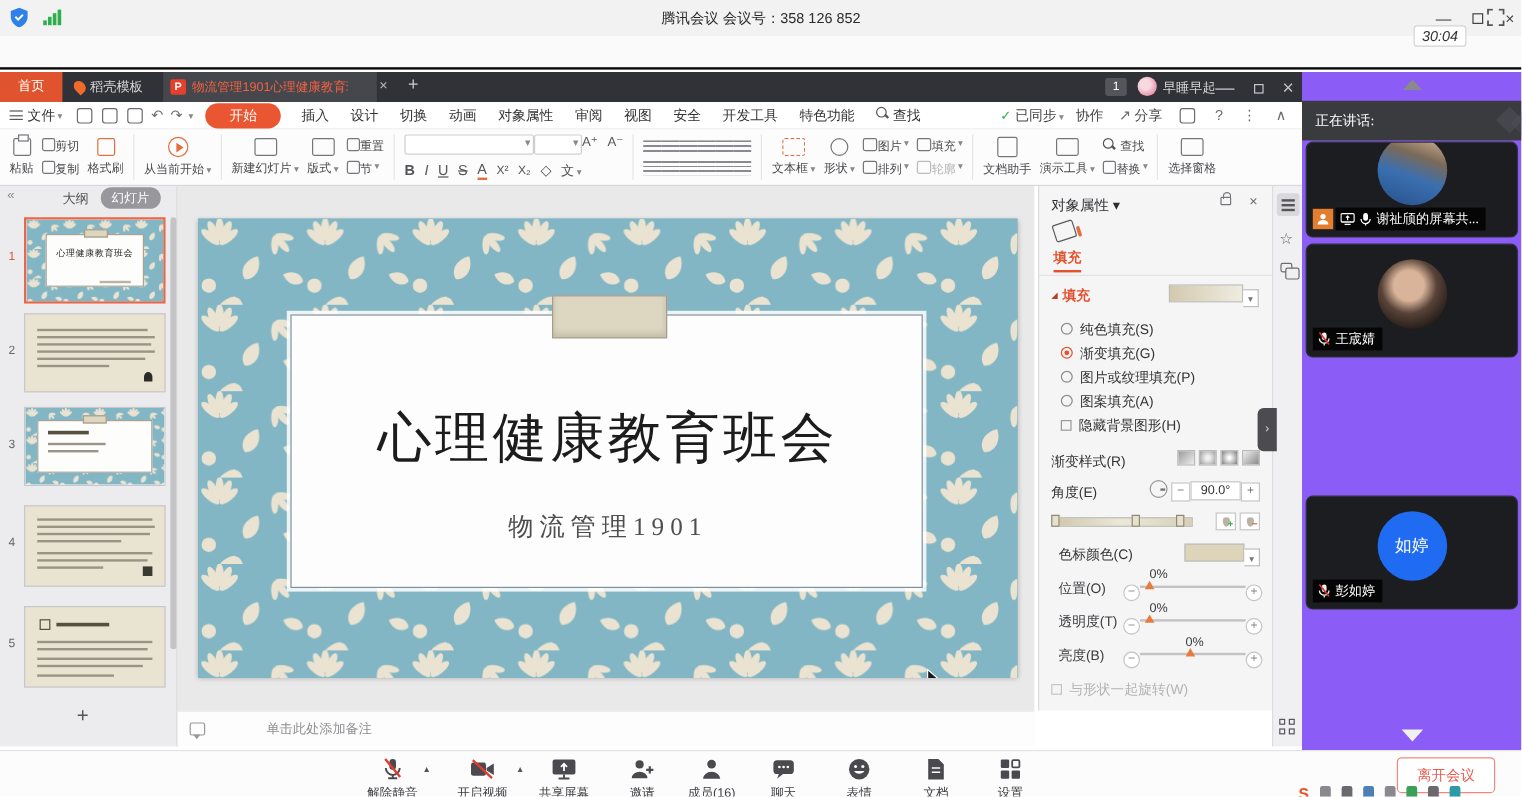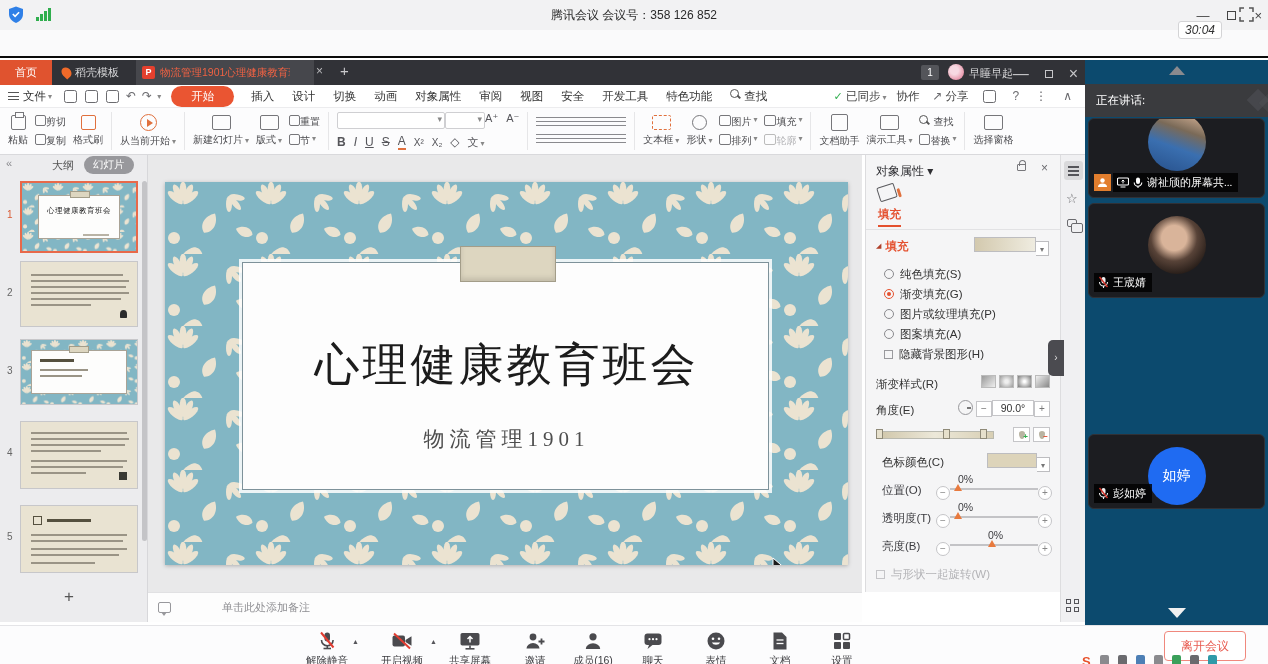--- a/index.html
+++ b/index.html
@@ -154,21 +154,21 @@
   .sliders-ico i:nth-child(1){top:5px} .sliders-ico i:nth-child(2){top:9px} .sliders-ico i:nth-child(3){top:13px}
   .starg { left:5px; top:36px; color:#6a6a6e; font-size:13px; }
   .shapes-ico { left:6px; top:64px; width:10px; height:8px; border:1.3px solid #6a6a6e; border-radius:2px; }
   .shapes-ico:after { content:""; position:absolute; left:3px; top:3px; width:10px; height:8px; border:1.3px solid #6a6a6e; border-radius:2px; background:#f0f0f2; }
   .panelhandle { left:-13px; top:185px; width:16px; height:36px; background:#4b4b50; border-radius:5px 0 0 5px; color:#ddd; font-size:10px; text-align:center; line-height:36px; }
   .gridico { left:5px; bottom:10px; width:13px; height:13px; }
   .gridico i { position:absolute; width:5px; height:5px; border:1.2px solid #55555a; }
   .gridico i:nth-child(1){left:0;top:0} .gridico i:nth-child(2){right:0;top:0} .gridico i:nth-child(3){left:0;bottom:0} .gridico i:nth-child(4){right:0;bottom:0}
 
   
-  .ppanel { left:1085px; top:60px; width:183px; height:565px; background:#0c4a6e;font-family:Liberation Serif, serif; }
+  .ppanel { left:1085px; top:60px; width:183px; height:565px; background:#8b5cf6;font-family:Liberation Serif, serif; }
   .up-arrow { left:84px; top:6px; border-left:8px solid transparent; border-right:8px solid transparent; border-bottom:9px solid #8a8a8e; }
   .speakbar { left:0; top:24px; width:183px; height:33px; background:#3a3b3e; display:flex; align-items:center; padding-left:11px; color:#fff; font-size:11.5px; }
   .wm { position:absolute; right:18px; top:8px; }
   .wm i { position:absolute; width:16px; height:16px; background:#515257; transform:rotate(45deg); opacity:0.55; }
   .wm i:nth-child(2){ left:12px; top:3px; opacity:0.35; }
   .tile { left:3px; width:177px; background:#1c1d21; border:1px solid #303136; border-radius:6px; overflow:hidden; }
   .avatar { position:absolute; left:50%; transform:translateX(-50%); border-radius:50%; }
   .namebar { position:absolute; left:5px; bottom:5px; display:flex; align-items:center; }
   .nb-black { background:rgba(0,0,0,0.82); display:flex; align-items:center; gap:4px; padding:2px 6px 2px 4px; color:#fff; font-size:11px; white-space:nowrap; }
   .hostbadge { width:17px; height:17px; background:#e27e2e; display:flex; align-items:center; justify-content:center; margin-right:2px; }
@@ -675,21 +675,21 @@
               <path d="M1.5 6a4 4 0 0 0 8 0" stroke="#eee" stroke-width="1.1" fill="none"></path>
               <line x1="5.5" y1="10" x2="5.5" y2="12" stroke="#eee" stroke-width="1.1"></line>
               <line x1="1.5" y1="1" x2="9.5" y2="11" stroke="#d5342a" stroke-width="1.4"></line>
             </svg>
         <span>王宬婧</span>
       </span>
         </div>
     </div>
 
 
-    <div class="tile ab" style="top:374px;height:75px">
+    <div class="tile ab" style="top:353px;height:95px">
       <span class="avatar" style="top:12px;width:58px;height:58px;background:#1f6bf2;display:flex;align-items:center;justify-content:center;color:#fff;font-size:14px">
           <span>如婷</span>
         </span>
       <div class="namebar">
           <span class="nb-black">
         <svg width="11" height="13">
               <rect x="3.5" y="1" width="4" height="6.5" rx="2" fill="#eee"></rect>
               <path d="M1.5 6a4 4 0 0 0 8 0" stroke="#eee" stroke-width="1.1" fill="none"></path>
               <line x1="5.5" y1="10" x2="5.5" y2="12" stroke="#eee" stroke-width="1.1"></line>
               <line x1="1.5" y1="1" x2="9.5" y2="11" stroke="#d5342a" stroke-width="1.4"></line>

